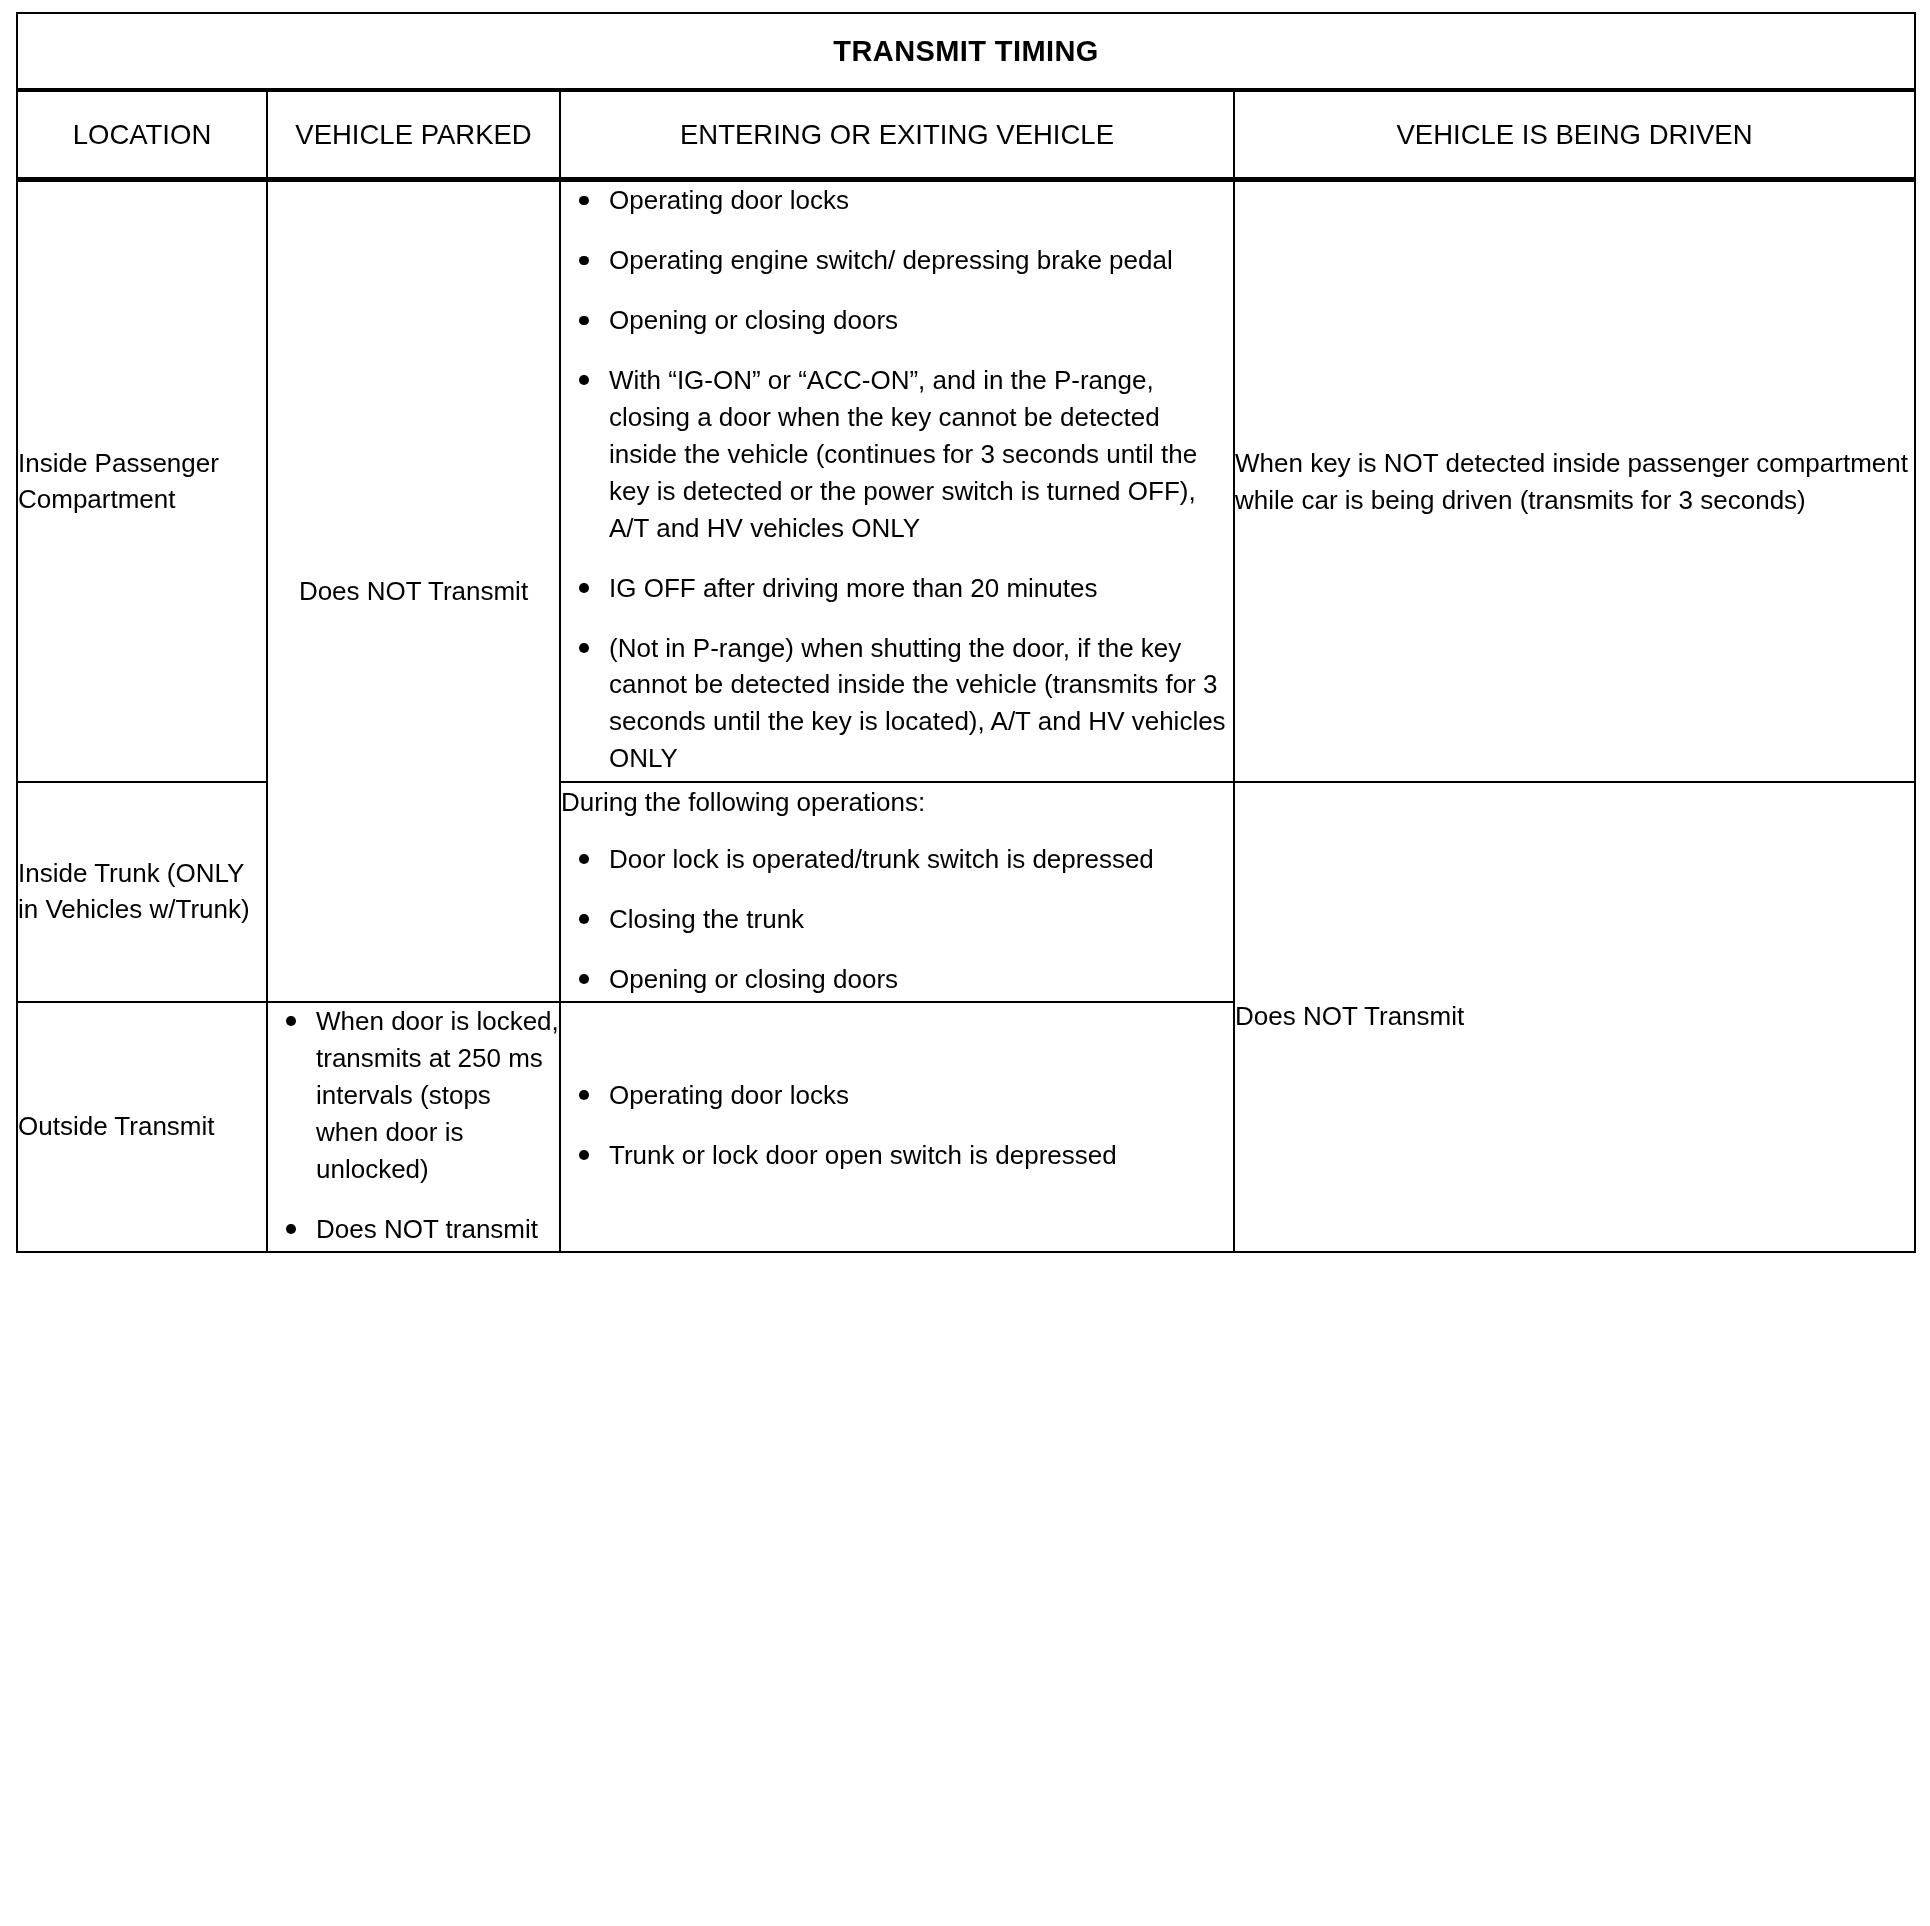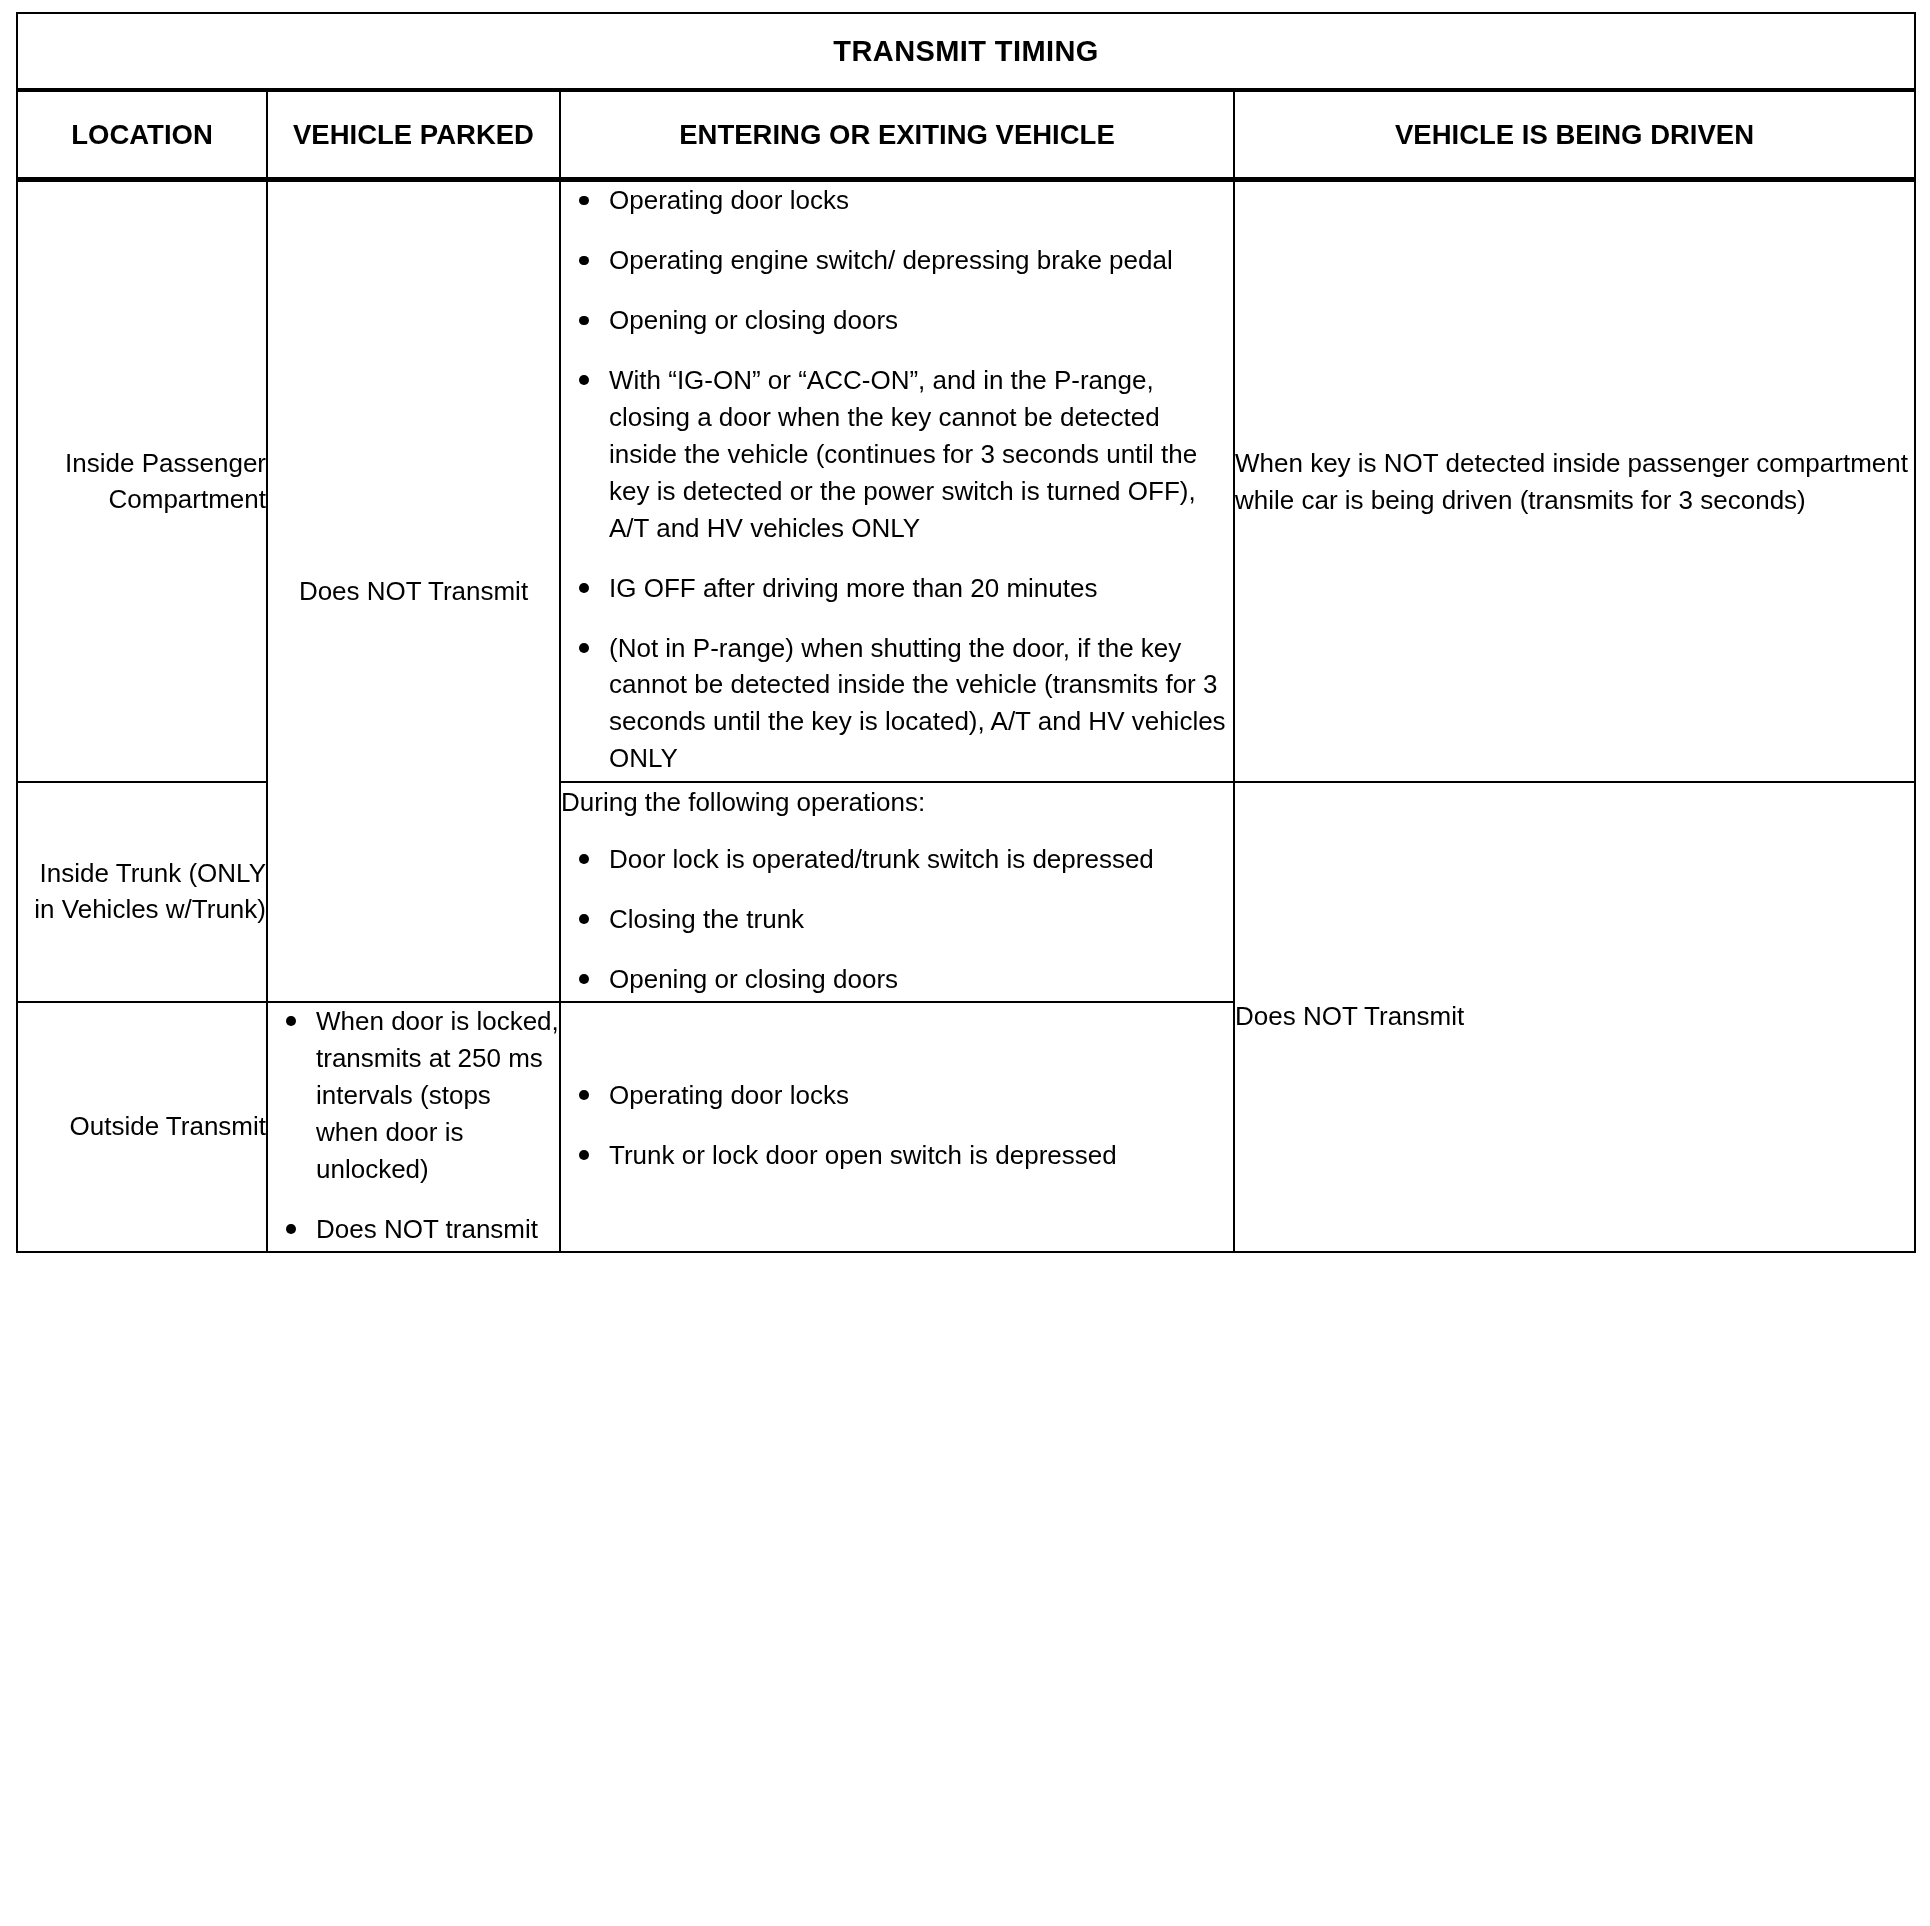--- a/index.html
+++ b/index.html
@@ -33,21 +33,21 @@
     text-align: center;
     font-weight: bold;
     font-size: 29px;
     letter-spacing: 0.4px;
     height: 74px;
     border-bottom-width: 4.4px !important;
     margin-left: 34px;
   }
   .hdr {
     text-align: center;
-    font-weight: bold;
+    font-weight: normal;
     font-size: 27.5px;
     height: 85px;
     border-bottom-width: 5.3px !important;
     padding: 0 5.3px;
     line-height: 1.1;
   }
   .cell {
     font-size: 26px;
     line-height: 1.42;
     margin-top: 48px;
@@ -75,21 +75,21 @@
     top: 13.3px;
     width: 9.8px;
     height: 9.8px;
     background: #000;
     border-radius: 50%;
   }
   .lead {
     margin: 1.8px 0 19.5px 0;
   }
   .loc-cell {
-    text-align: right;
+    text-align: left;
     font-size: 26px;
     line-height: 1.38;
     padding: 7px 12.4px;
   }
   .parked-cell {
     text-align: center;
     font-size: 26px;
     padding: 7px 12.4px;
   }
   .driven-cell {

